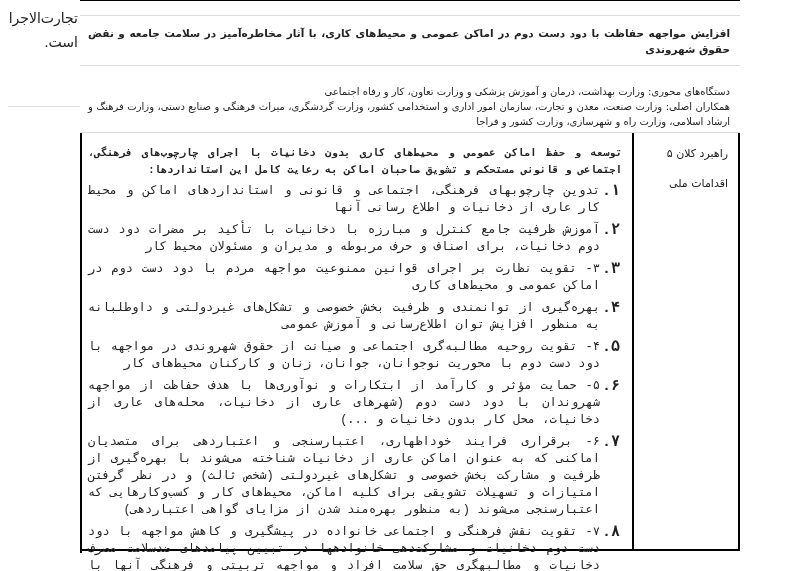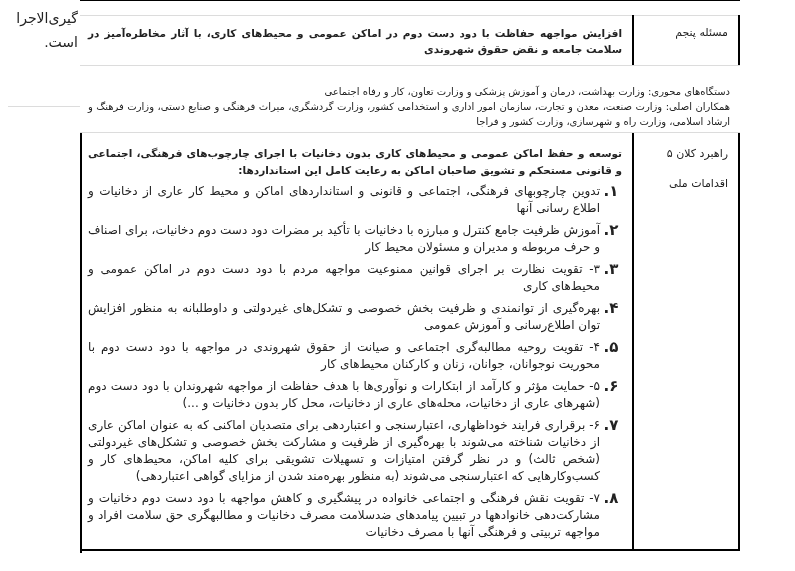--- a/index.html
+++ b/index.html
@@ -31,40 +31,39 @@
 
     .row1 { height: 51px; border-bottom: 1px solid #dcdcdc; }
     .row1 .cell-body { font-weight: bold; font-size: 10.5px; line-height: 16px; }
     .row2 { height: 67px; border-bottom: 1px solid #dcdcdc; }
     .row2 .cell-body { padding-top: 18px; }
     .row2 .cell-head { padding-top: 18px; }
     .row2 b { font-weight: normal; }
     .row3 { height: 418px; border-bottom: 2px solid #000; }
     .row3 .cell-head { padding-top: 13px; }
     .row3 .cell-head div { margin-bottom: 14px; }
-    .row3 .cell-body { padding-top: 12px; }
+    .row3 .cell-body { padding-top: 12px; font-family: Liberation Mono, monospace; }
     .intro { font-weight: bold; font-size: 10.5px; line-height: 17px; margin-bottom: 4px; }
     .item { display: flex; flex-direction: row; margin-bottom: 5px; }
     .num { flex: none; width: 22px; font-size: 15px; font-weight: bold; line-height: 17px; text-align: center; }
     .itext { flex: 1; font-size: 12px; line-height: 17px; text-align: justify; }
     .row3-left-border { position: absolute; left: 0; top: 118px; width: 2px; height: 420px; background: #000; }
   </style>
 </head>
 <body>
 
 <div class="page">
   <div class="top-rule"></div>
   <div class="top-light"></div>
 
-  <div class="side-text side-top">گیری‌الاجرا است.</div>
+  <div class="side-text side-top">تجارت‌الاجرا است.</div>
   <div class="side-rule"></div>
 
   <div class="doc-table">
     <div class="row row1">
-      <div class="cell-head">مسئله پنجم</div>
       <div class="cell-body">افزایش مواجهه حفاظت با دود دست دوم در اماکن عمومی و محیط‌های کاری، با آثار مخاطره‌آمیز در سلامت جامعه و نقض حقوق شهروندی</div>
     </div>
 
     <div class="row row2" style="position:relative;">
       <div class="cell-body">
         <b>دستگاه‌های محوری:</b><span> وزارت بهداشت، درمان و آموزش پزشکی و وزارت تعاون، کار و رفاه اجتماعی</span><br>
         <b>همکاران اصلی:</b><span> وزارت صنعت، معدن و تجارت، سازمان امور اداری و استخدامی کشور، وزارت گردشگری، میراث فرهنگی و صنایع دستی، وزارت فرهنگ و ارشاد اسلامی، وزارت راه و شهرسازی، وزارت کشور و فراجا</span>
       </div>
     </div>
 

